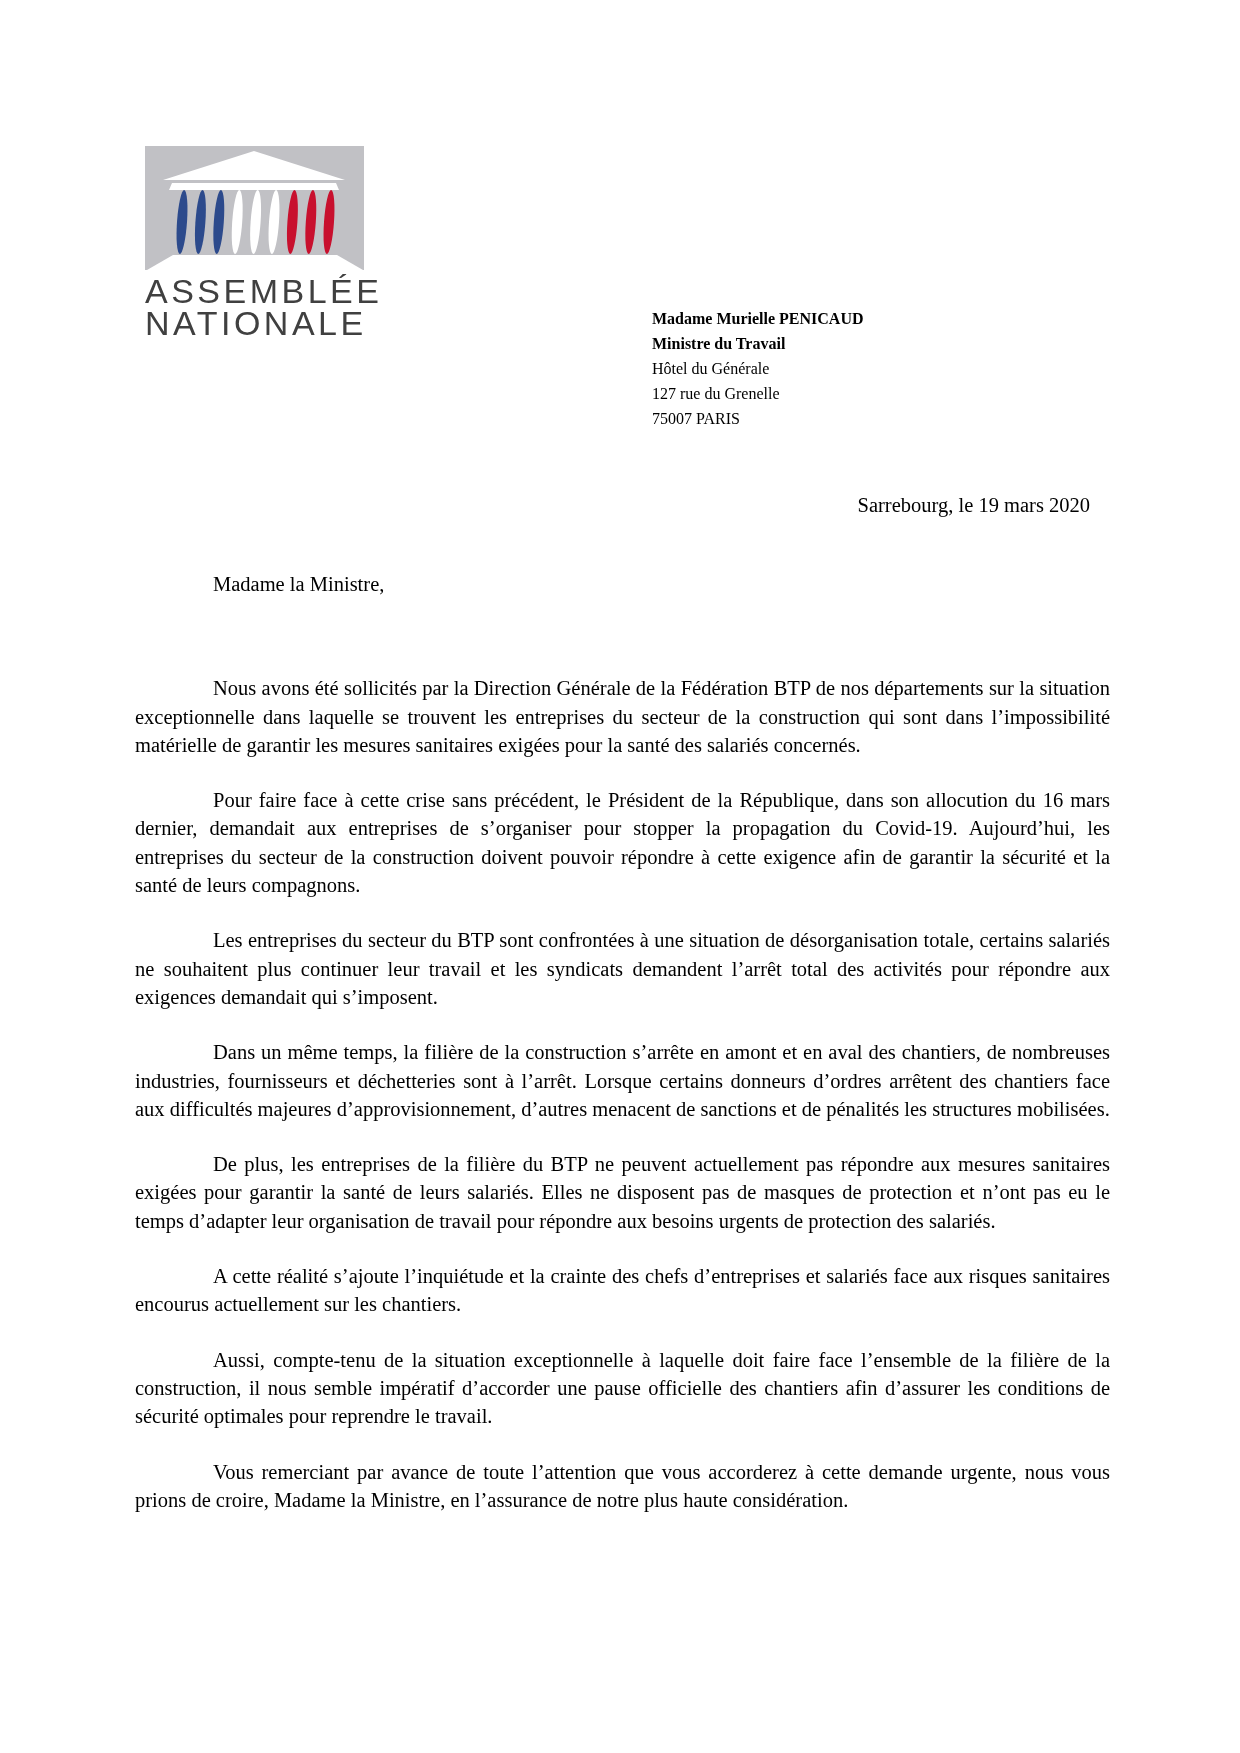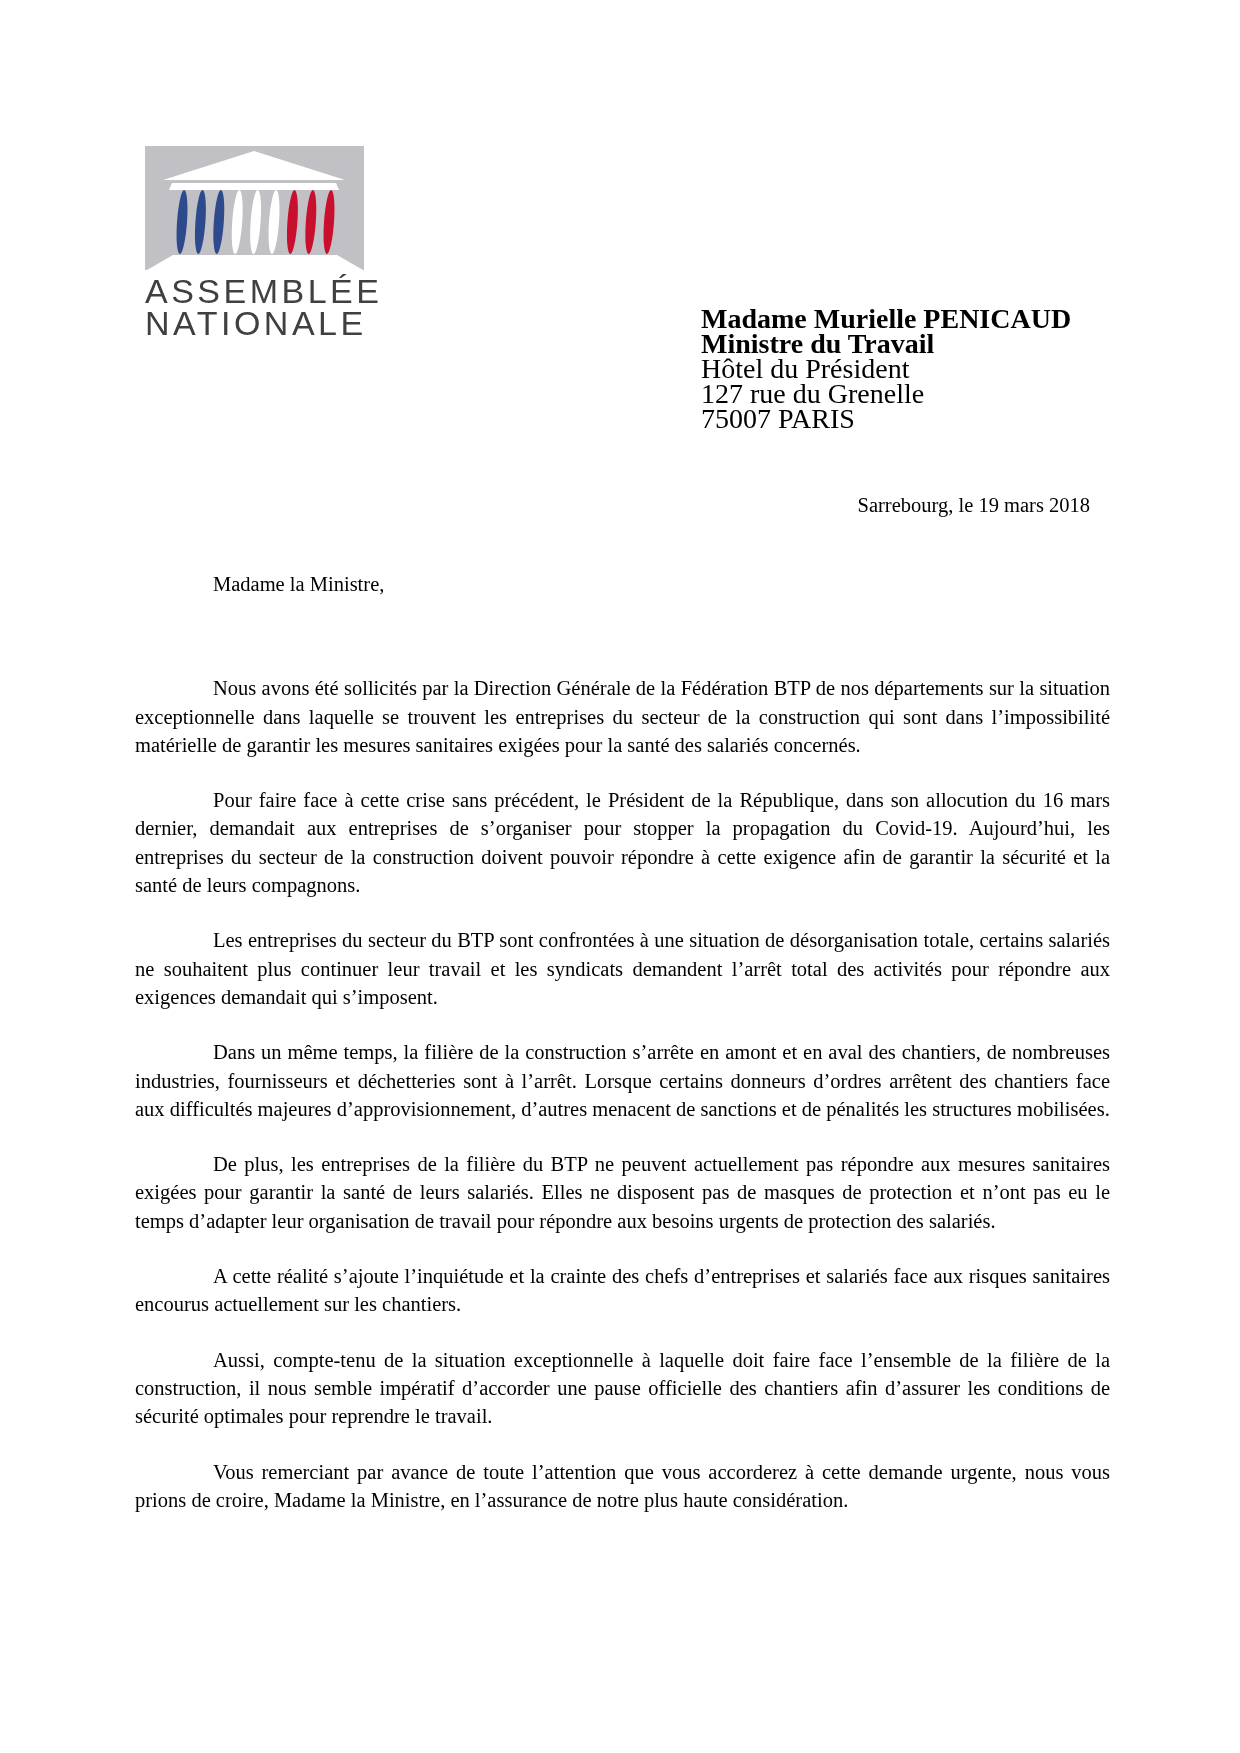--- a/index.html
+++ b/index.html
@@ -28,23 +28,23 @@
     font-size: 34px;
     line-height: 32px;
     letter-spacing: 3.5px;
     color: #404040;
     white-space: nowrap;
   }
 
   
   .recipient {
     position: absolute;
-    left: 701px;
+    left: 652px;
     top: 306px;
-    font-size: 28px;
+    font-size: 16px;
     line-height: 25px;
   }
   .recipient .bold { font-weight: bold; }
 
   
   .dateline {
     position: absolute;
     left: 135px;
     right: 150px;
     top: 492px;
@@ -99,26 +99,26 @@
   </svg>
   <div class="logo-wordmark">
     <div>ASSEMBLÉE</div>
     <div>NATIONALE</div>
   </div>
 </div>
 
 <div class="recipient">
   <div class="bold">Madame Murielle PENICAUD</div>
   <div class="bold">Ministre du Travail</div>
-  <div>Hôtel du Président</div>
+  <div>Hôtel du Générale</div>
   <div>127 rue du Grenelle</div>
   <div>75007 PARIS</div>
 </div>
 
-<div class="dateline">Sarrebourg, le 19 mars 2018</div>
+<div class="dateline">Sarrebourg, le 19 mars 2020</div>
 
 <div class="letter-body">
   <p class="salutation">Madame la Ministre,</p>
   <p>Nous avons été sollicités par la Direction Générale de la Fédération BTP de nos départements sur la situation exceptionnelle dans laquelle se trouvent les entreprises du secteur de la construction qui sont dans l’impossibilité matérielle de garantir les mesures sanitaires exigées pour la santé des salariés concernés.</p>
   <p>Pour faire face à cette crise sans précédent, le Président de la République, dans son allocution du 16 mars dernier, demandait aux entreprises de s’organiser pour stopper la propagation du Covid-19. Aujourd’hui, les entreprises du secteur de la construction doivent pouvoir répondre à cette exigence afin de garantir la sécurité et la santé de leurs compagnons.</p>
   <p>Les entreprises du secteur du BTP sont confrontées à une situation de désorganisation totale, certains salariés ne souhaitent plus continuer leur travail et les syndicats demandent l’arrêt total des activités pour répondre aux exigences demandait qui s’imposent.</p>
   <p>Dans un même temps, la filière de la construction s’arrête en amont et en aval des chantiers, de nombreuses industries, fournisseurs et déchetteries sont à l’arrêt. Lorsque certains donneurs d’ordres arrêtent des chantiers face aux difficultés majeures d’approvisionnement, d’autres menacent de sanctions et de pénalités les structures mobilisées.</p>
   <p>De plus, les entreprises de la filière du BTP ne peuvent actuellement pas répondre aux mesures sanitaires exigées pour garantir la santé de leurs salariés. Elles ne disposent pas de masques de protection et n’ont pas eu le temps d’adapter leur organisation de travail pour répondre aux besoins urgents de protection des salariés.</p>
   <p>A cette réalité s’ajoute l’inquiétude et la crainte des chefs d’entreprises et salariés face aux risques sanitaires encourus actuellement sur les chantiers.</p>
   <p>Aussi, compte-tenu de la situation exceptionnelle à laquelle doit faire face l’ensemble de la filière de la construction, il nous semble impératif d’accorder une pause officielle des chantiers afin d’assurer les conditions de sécurité optimales pour reprendre le travail.</p>

